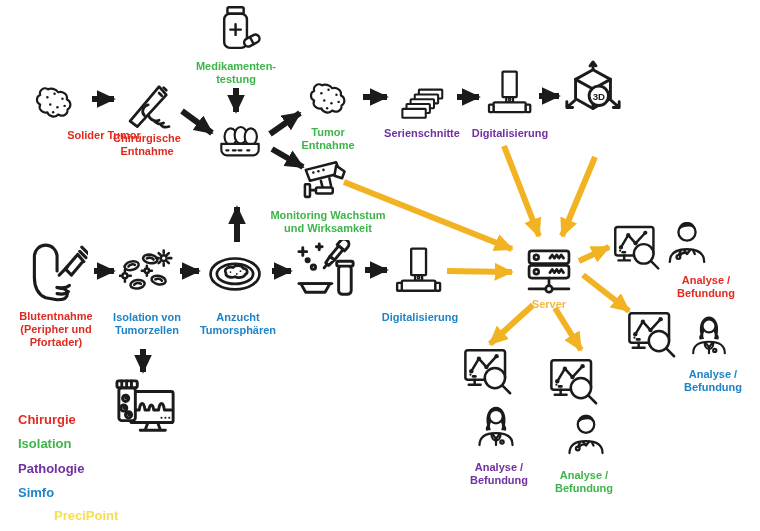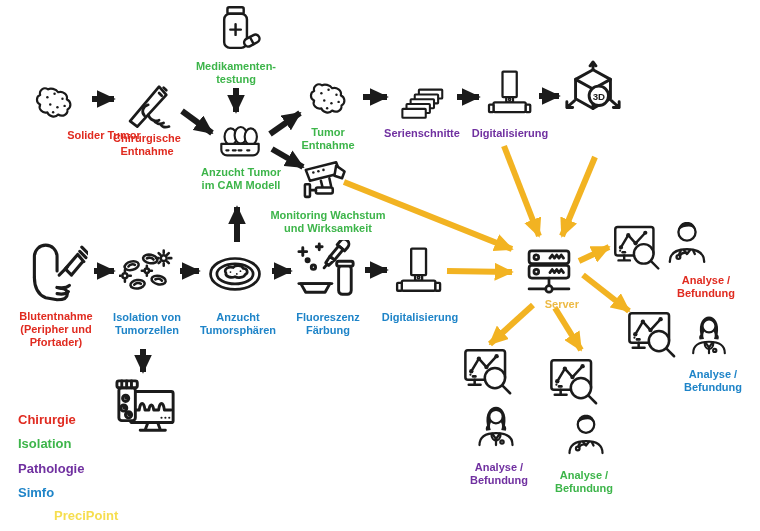--- a/index.html
+++ b/index.html
@@ -389,31 +389,29 @@
     </span>
   <span class="icon" style="left:562px;top:406px;width:48px;height:58px">
       <svg viewBox="0 0 64 64">
         <use href="#sym-doctor-m"></use>
       </svg>
     </span>
 
   <div class="lbl" style="left: 14px; top: 129px; width: 84px; color: rgb(224, 43, 32); margin-left: 48px;">Solider Tumor</div>
   <div class="lbl" style="left: 104px; top: 132px; width: 86px; color: rgb(224, 43, 32);">Chirurgische Entnahme</div>
   <div class="lbl" style="left: 192px; top: 60px; width: 88px; color: rgb(61, 181, 74);">Medikamenten-testung</div>
-  <div class="lbl" style="left: 196px; top: 166px; width: 90px; color: rgb(61, 181, 74);">Anzucht Tumor im CAM Modell</div>
   <div class="lbl" style="left: 286px; top: 126px; width: 84px; color: rgb(61, 181, 74);">Tumor Entnahme</div>
   <div class="lbl" style="left: 382px; top: 127px; width: 80px; color: rgb(112, 48, 160);">Serienschnitte</div>
   <div class="lbl" style="left: 470px; top: 127px; width: 80px; color: rgb(112, 48, 160);">Digitalisierung</div>
   <div class="lbl" style="left: 266px; top: 209px; width: 124px; color: rgb(61, 181, 74);">Monitoring Wachstum und Wirksamkeit</div>
   <div class="lbl" style="left: 12px; top: 310px; width: 88px; color: rgb(224, 43, 32);">Blutentnahme (Peripher und Pfortader)</div>
   <div class="lbl" style="left: 107px; top: 311px; width: 80px; color: rgb(30, 132, 200);">Isolation von Tumorzellen</div>
   <div class="lbl" style="left: 195px; top: 311px; width: 86px; color: rgb(30, 132, 200);">Anzucht Tumorsphären</div>
-  <div class="lbl" style="left: 292px; top: 311px; width: 72px; color: rgb(30, 132, 200);">Fluoreszenz Färbung</div>
   <div class="lbl" style="left: 380px; top: 311px; width: 80px; color: rgb(30, 132, 200);">Digitalisierung</div>
-  <div class="lbl" style="left: 519px; top: 298px; width: 60px; color: rgb(237, 186, 69); text-align: right;">Server</div>
+  <div class="lbl" style="left: 519px; top: 298px; width: 60px; color: rgb(237, 186, 69);">Server</div>
 
   <div class="lbl" style="left: 667px; top: 274px; width: 78px; color: rgb(224, 43, 32);">Analyse / Befundung</div>
   <div class="lbl" style="left: 674px; top: 368px; width: 78px; color: rgb(30, 132, 200);">Analyse / Befundung</div>
   <div class="lbl" style="left: 460px; top: 461px; width: 78px; color: rgb(112, 48, 160);">Analyse / Befundung</div>
   <div class="lbl" style="left: 545px; top: 469px; width: 78px; color: rgb(61, 181, 74);">Analyse / Befundung</div>
 
   <div class="legend-item" style="left: 18px; top: 412px; color: rgb(224, 43, 32);">Chirurgie</div>
   <div class="legend-item" style="left: 18px; top: 436px; color: rgb(61, 181, 74);">Isolation</div>
   <div class="legend-item" style="left: 18px; top: 461px; color: rgb(112, 48, 160);">Pathologie</div>
   <div class="legend-item" style="left: 18px; top: 485px; color: rgb(30, 132, 200);">Simfo</div>

